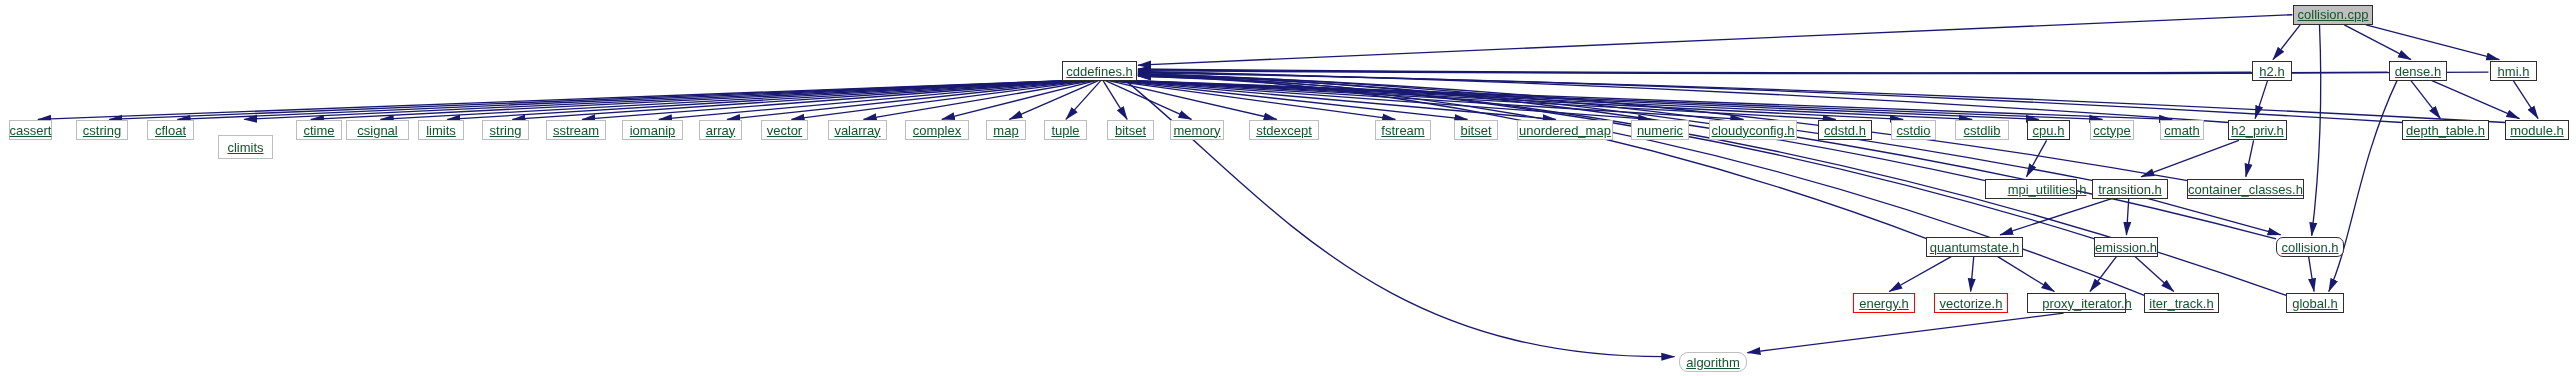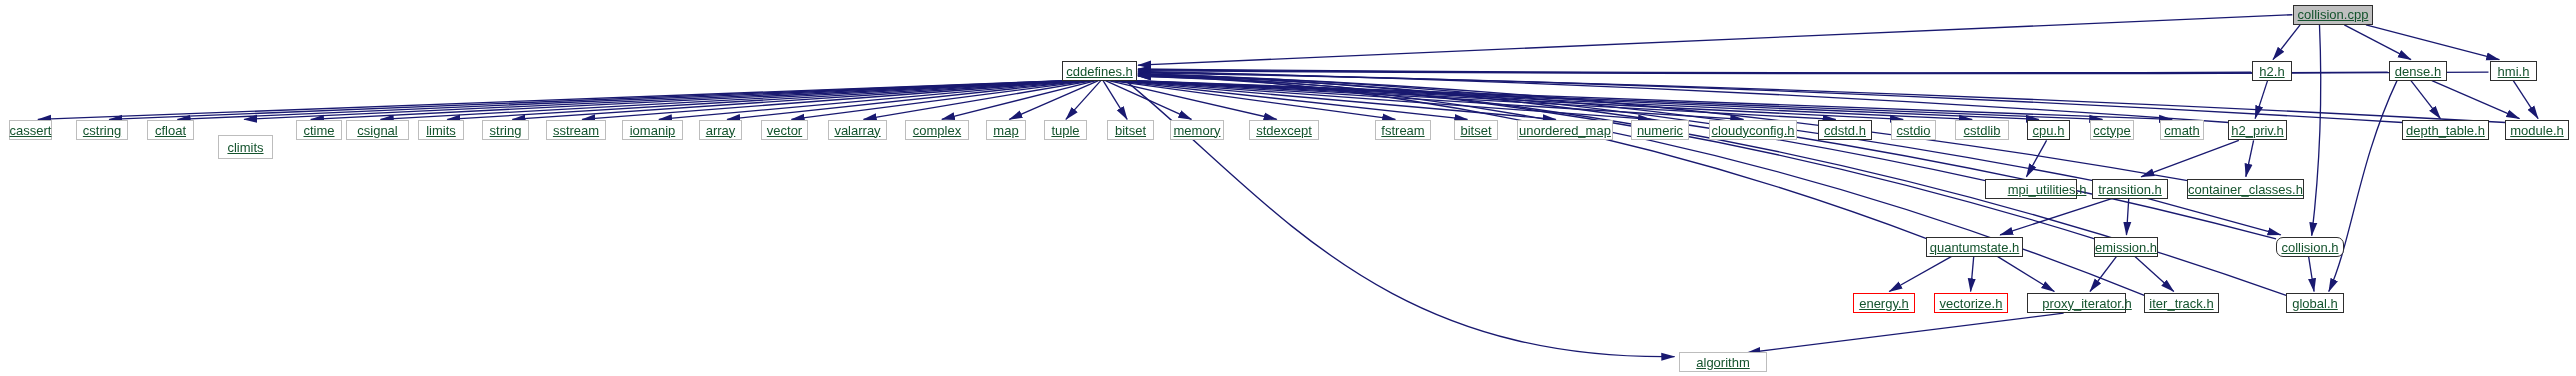--- a/index.html
+++ b/index.html
@@ -139,15 +139,15 @@
     <div class="node doc" style="left: 2092px; top: 179px; width: 76px; height: 20px;">transition.h</div>
     <div class="node doc" style="left: 2187px; top: 179px; width: 117px; height: 20px;">container_classes.h</div>
     <div class="node doc" style="left: 1926px; top: 237px; width: 97px; height: 20px;">quantumstate.h</div>
     <div class="node doc" style="left: 2094px; top: 237px; width: 64px; height: 20px;">emission.h</div>
     <div class="node doc" style="left: 2276px; top: 237px; width: 68px; height: 20px; border-radius: 7px;">collision.h</div>
     <div class="node red" style="left: 1853px; top: 293px; width: 62px; height: 20px;">energy.h</div>
     <div class="node red" style="left: 1934px; top: 293px; width: 74px; height: 20px;">vectorize.h</div>
     <div class="node doc" style="left: 2027px; top: 293px; width: 99px; height: 20px; padding-left: 21px;">proxy_iterator.h</div>
     <div class="node doc" style="left: 2144px; top: 293px; width: 75px; height: 20px;">iter_track.h</div>
     <div class="node doc" style="left: 2286px; top: 293px; width: 58px; height: 20px;">global.h</div>
-    <div class="node std" style="left: 1679px; top: 352px; width: 88px; height: 20px;">algorithm</div>
+    <div class="node std" style="left: 1679px; top: 352px; width: 68px; height: 20px; border-radius: 9px;">algorithm</div>
   </div>
 
 
 </body></html>

